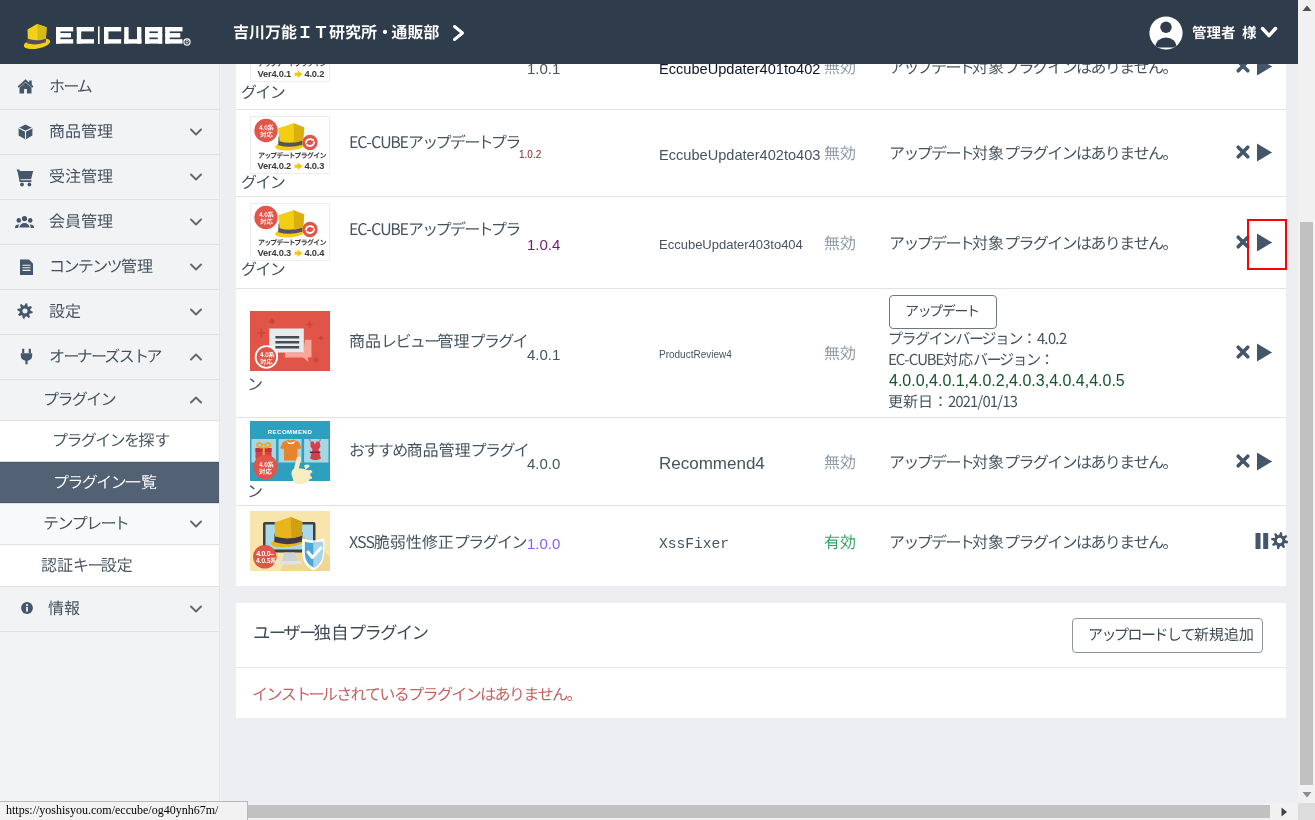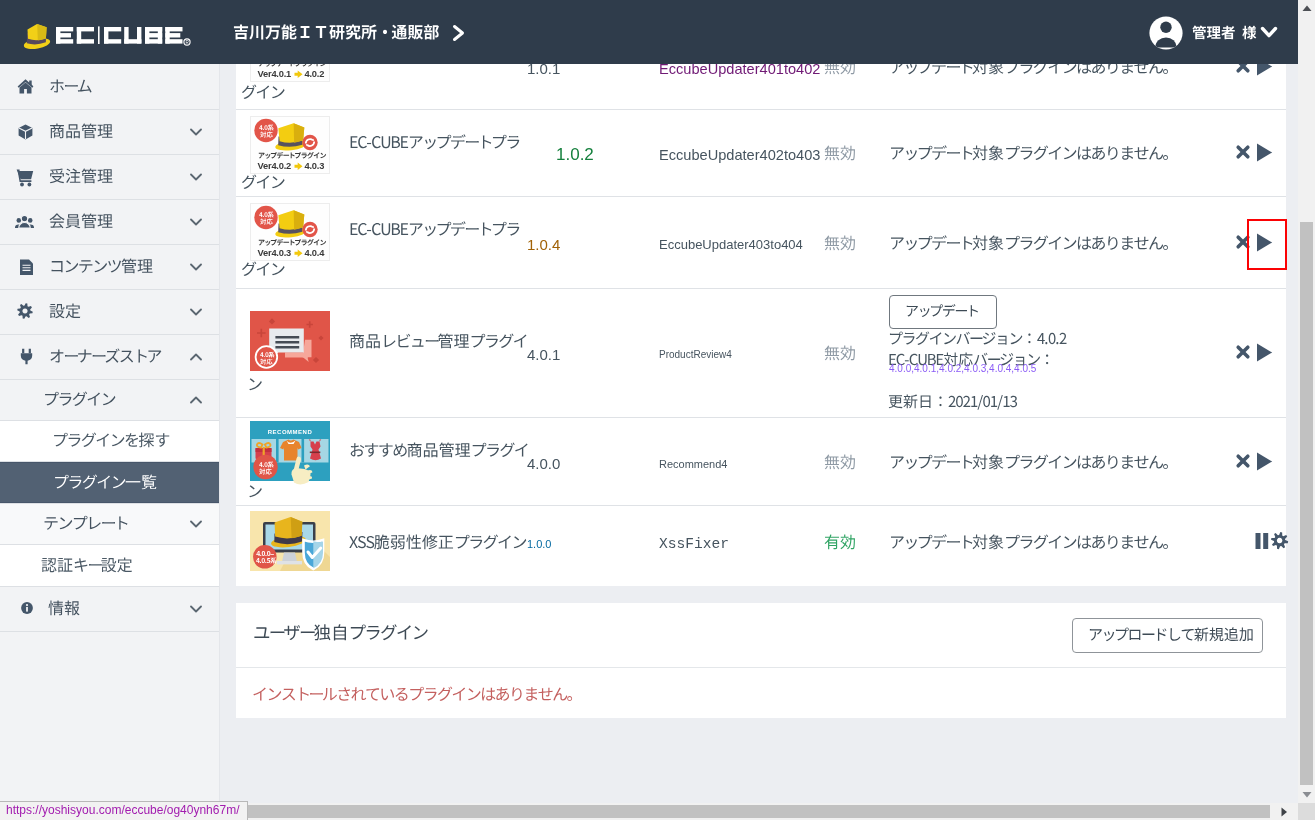--- a/index.html
+++ b/index.html
@@ -230,21 +230,21 @@
 <div style="position:absolute;left:236px;top:417px;width:1050px;height:1px;background:#dfe2e6;z-index:6"></div>
 <div style="position:absolute;left:236px;top:505px;width:1050px;height:1px;background:#dfe2e6;z-index:6"></div>
 <svg class="jt" style="left:241px;top:97.84px;z-index:9" width="44" height="2">
     <g transform="translate(0,0) scale(0.016,-0.016)" fill="#46545f">
       <use href="#R30B0" x="0"></use>
       <use href="#R30A4" x="900"></use>
       <use href="#R30F3" x="1800"></use>
     </g>
   </svg>
 <div class="lt" style="left:527px;top:68.5px;font-size:15px;color:#46545f;font-weight:400;letter-spacing:0px;font-family:'Liberation Sans',sans-serif">1.0.1</div>
-<div class="lt" style="left:659px;top:68.5px;font-size:14.6px;color:#701a75;font-weight:400;letter-spacing:0px;font-family:'Liberation Sans',sans-serif">EccubeUpdater401to402</div>
+<div class="lt" style="left:659px;top:68.5px;font-size:14.6px;color:#0f172a;font-weight:400;letter-spacing:0px;font-family:'Liberation Sans',sans-serif">EccubeUpdater401to402</div>
 <svg class="jt" style="left:824px;top:72.84px;z-index:9" width="32" height="2">
     <g transform="translate(0,0) scale(0.016,-0.016)" fill="#8e99a4">
       <use href="#R7121" x="0"></use>
       <use href="#R52B9" x="1000"></use>
     </g>
   </svg>
 <svg class="jt" style="left:889px;top:72.84px;z-index:9" width="290" height="2">
     <g transform="translate(0,0) scale(0.016,-0.016)" fill="#46545f">
       <use href="#R30A2" x="0"></use>
       <use href="#R30C3" x="900"></use>
@@ -344,21 +344,21 @@
       <use href="#R30E9" x="9768"></use>
     </g>
   </svg>
 <svg class="jt" style="left:241px;top:187.84px;z-index:9" width="44" height="2">
     <g transform="translate(0,0) scale(0.016,-0.016)" fill="#46545f">
       <use href="#R30B0" x="0"></use>
       <use href="#R30A4" x="900"></use>
       <use href="#R30F3" x="1800"></use>
     </g>
   </svg>
-<div class="lt" style="left:556px;top:154.5px;font-size:17px;color:#15803d;font-weight:400;letter-spacing:0px;font-family:'Liberation Sans',sans-serif">1.0.2</div>
+<div class="lt" style="left:519px;top:154.5px;font-size:10px;color:#7f1d1d;font-weight:400;letter-spacing:0px;font-family:'Liberation Sans',sans-serif">1.0.2</div>
 <div class="lt" style="left:659px;top:154.5px;font-size:14.6px;color:#46545f;font-weight:400;letter-spacing:0px;font-family:'Liberation Sans',sans-serif">EccubeUpdater402to403</div>
 <svg class="jt" style="left:824px;top:158.84px;z-index:9" width="32" height="2">
     <g transform="translate(0,0) scale(0.016,-0.016)" fill="#8e99a4">
       <use href="#R7121" x="0"></use>
       <use href="#R52B9" x="1000"></use>
     </g>
   </svg>
 <svg class="jt" style="left:889px;top:158.84px;z-index:9" width="290" height="2">
     <g transform="translate(0,0) scale(0.016,-0.016)" fill="#46545f">
       <use href="#R30A2" x="0"></use>
@@ -459,21 +459,21 @@
       <use href="#R30E9" x="9768"></use>
     </g>
   </svg>
 <svg class="jt" style="left:241px;top:274.84px;z-index:9" width="44" height="2">
     <g transform="translate(0,0) scale(0.016,-0.016)" fill="#46545f">
       <use href="#R30B0" x="0"></use>
       <use href="#R30A4" x="900"></use>
       <use href="#R30F3" x="1800"></use>
     </g>
   </svg>
-<div class="lt" style="left:527px;top:244.5px;font-size:15px;color:#a16207;font-weight:400;letter-spacing:0px;font-family:'Liberation Sans',sans-serif">1.0.4</div>
+<div class="lt" style="left:527px;top:244.5px;font-size:15px;color:#701a75;font-weight:400;letter-spacing:0px;font-family:'Liberation Sans',sans-serif">1.0.4</div>
 <div class="lt" style="left:659px;top:244.5px;font-size:13px;color:#46545f;font-weight:400;letter-spacing:0px;font-family:'Liberation Sans',sans-serif">EccubeUpdater403to404</div>
 <svg class="jt" style="left:824px;top:248.84px;z-index:9" width="32" height="2">
     <g transform="translate(0,0) scale(0.016,-0.016)" fill="#8e99a4">
       <use href="#R7121" x="0"></use>
       <use href="#R52B9" x="1000"></use>
     </g>
   </svg>
 <svg class="jt" style="left:889px;top:248.84px;z-index:9" width="290" height="2">
     <g transform="translate(0,0) scale(0.016,-0.016)" fill="#46545f">
       <use href="#R30A2" x="0"></use>
@@ -662,21 +662,21 @@
       <use href="#R5BFE" x="3678"></use>
       <use href="#R5FDC" x="4678"></use>
       <use href="#R30D0" x="5678"></use>
       <use href="#R30FC" x="6578"></use>
       <use href="#R30B8" x="7408"></use>
       <use href="#R30E7" x="8308"></use>
       <use href="#R30F3" x="9208"></use>
       <use href="#RFF1A" x="10108"></use>
     </g>
   </svg>
-<div class="lt" style="left:889px;top:369px;font-size:10px;color:#8b5cf6;font-weight:400;letter-spacing:0px;font-family:'Liberation Sans',sans-serif">4.0.0,4.0.1,4.0.2,4.0.3,4.0.4,4.0.5</div>
+<div class="lt" style="left:889px;top:381px;font-size:16px;color:#14532d;font-weight:400;letter-spacing:0px;font-family:'Liberation Sans',sans-serif">4.0.0,4.0.1,4.0.2,4.0.3,4.0.4,4.0.5</div>
 <svg class="jt" style="left:888px;top:407.475px;z-index:9" width="129" height="2">
     <g transform="translate(0,0) scale(0.015,-0.015)" fill="#46545f">
       <use href="#R66F4" x="0"></use>
       <use href="#R65B0" x="1000"></use>
       <use href="#R65E5" x="2000"></use>
       <use href="#RFF1A" x="3000"></use>
       <use href="#R0032" x="4000"></use>
       <use href="#R0030" x="4488"></use>
       <use href="#R0032" x="4977"></use>
       <use href="#R0031" x="5465"></use>
@@ -709,21 +709,21 @@
       <use href="#R30B0" x="9400"></use>
       <use href="#R30A4" x="10300"></use>
     </g>
   </svg>
 <svg class="jt" style="left:247px;top:496.84px;z-index:9" width="15" height="2">
     <g transform="translate(0,0) scale(0.016,-0.016)" fill="#46545f">
       <use href="#R30F3" x="0"></use>
     </g>
   </svg>
 <div class="lt" style="left:527px;top:463.5px;font-size:15px;color:#46545f;font-weight:400;letter-spacing:0px;font-family:'Liberation Sans',sans-serif">4.0.0</div>
-<div class="lt" style="left:659px;top:463.5px;font-size:11px;color:#46545f;font-weight:400;letter-spacing:0px;font-family:'Liberation Sans',sans-serif">Recommend4</div>
+<div class="lt" style="left:659px;top:463.5px;font-size:17px;color:#46545f;font-weight:400;letter-spacing:0px;font-family:'Liberation Sans',sans-serif">Recommend4</div>
 <svg class="jt" style="left:824px;top:467.84px;z-index:9" width="32" height="2">
     <g transform="translate(0,0) scale(0.016,-0.016)" fill="#8e99a4">
       <use href="#R7121" x="0"></use>
       <use href="#R52B9" x="1000"></use>
     </g>
   </svg>
 <svg class="jt" style="left:889px;top:467.84px;z-index:9" width="290" height="2">
     <g transform="translate(0,0) scale(0.016,-0.016)" fill="#46545f">
       <use href="#R30A2" x="0"></use>
       <use href="#R30C3" x="900"></use>
@@ -835,21 +835,21 @@
       <use href="#R6027" x="3553"></use>
       <use href="#R4FEE" x="4553"></use>
       <use href="#R6B63" x="5553"></use>
       <use href="#R30D7" x="6553"></use>
       <use href="#R30E9" x="7453"></use>
       <use href="#R30B0" x="8353"></use>
       <use href="#R30A4" x="9253"></use>
       <use href="#R30F3" x="10153"></use>
     </g>
   </svg>
-<div class="lt" style="left:527px;top:543.5px;font-size:11px;color:#0369a1;font-weight:400;letter-spacing:0px;font-family:'Liberation Sans',sans-serif">1.0.0</div>
+<div class="lt" style="left:527px;top:543.5px;font-size:15px;color:#8b5cf6;font-weight:400;letter-spacing:0px;font-family:'Liberation Sans',sans-serif">1.0.0</div>
 <div class="lt" style="left:659px;top:543.5px;font-size:14.6px;color:#46545f;font-weight:400;letter-spacing:0px;font-family:Liberation Mono, monospace">XssFixer</div>
 <svg class="jt" style="left:824px;top:547.84px;z-index:9" width="32" height="2">
     <g transform="translate(0,0) scale(0.016,-0.016)" fill="#30a464">
       <use href="#R6709" x="0"></use>
       <use href="#R52B9" x="1000"></use>
     </g>
   </svg>
 <svg class="jt" style="left:889px;top:547.84px;z-index:9" width="290" height="2">
     <g transform="translate(0,0) scale(0.016,-0.016)" fill="#46545f">
       <use href="#R30A2" x="0"></use>
@@ -1149,13 +1149,13 @@
   </svg>
 <svg style="position:absolute;left:1302px;top:791px;z-index:62" width="10" height="7">
     <path d="M5 6.5 L9.5 1 H0.5 Z" fill="#8a8d92"></path>
   </svg>
 <div style="position:absolute;left:0;top:803px;width:1298px;height:17px;background:#f1f1f1;z-index:60"></div>
 <div style="position:absolute;left:0;top:805px;width:1270px;height:13px;background:#c1c1c1;z-index:61"></div>
 <svg style="position:absolute;left:1281px;top:807px;z-index:62" width="7" height="10">
     <path d="M0.5 0.5 L6 5 L0.5 9.5 Z" fill="#3f4247"></path>
   </svg>
 <div style="position:absolute;left:1298px;top:803px;width:17px;height:17px;background:#dcdcdc;z-index:60"></div>
-<div style="position:absolute;left:0;top:801px;width:248px;height:19px;background:#f2f2f2;border:1px solid #b8b8b8;border-left:none;border-bottom:none;box-sizing:border-box;z-index:70;font-family:Liberation Sans, sans-serif;font-size:12px;color:#a21caf;line-height:17px;padding-left:6px">https://yoshisyou.com/eccube/og40ynh67m/</div>
+<div style="position:absolute;left:0;top:801px;width:248px;height:19px;background:#f2f2f2;border:1px solid #b8b8b8;border-left:none;border-bottom:none;box-sizing:border-box;z-index:70;font-family:Liberation Serif, serif;font-size:12px;color:#000000;line-height:17px;padding-left:6px">https://yoshisyou.com/eccube/og40ynh67m/</div>
 
 </body></html>

